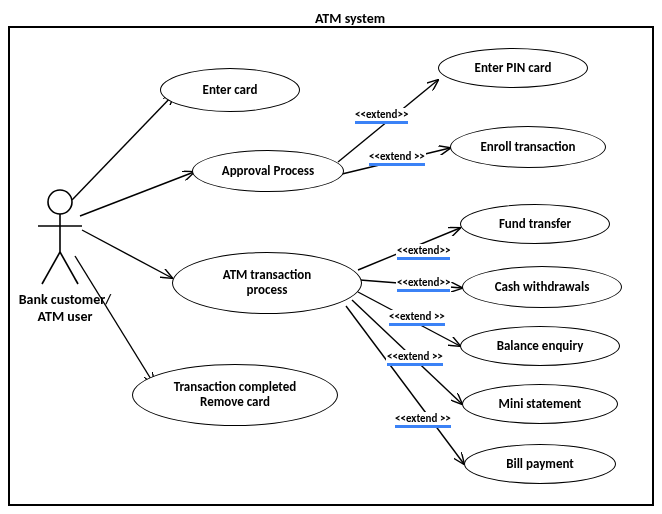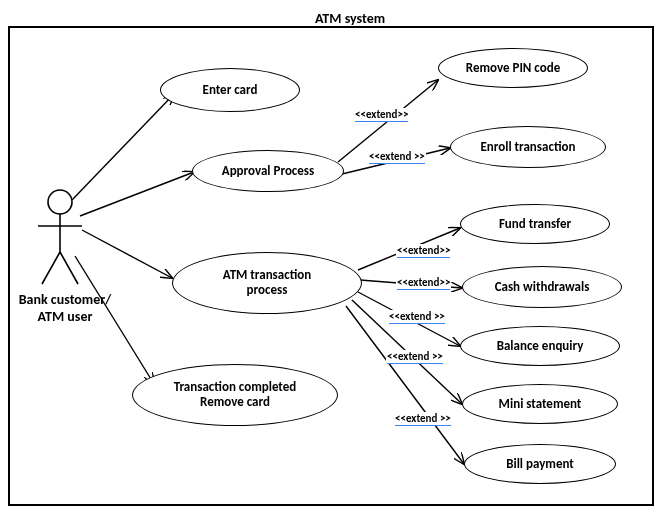--- a/index.html
+++ b/index.html
@@ -53,21 +53,21 @@
   }
   .edge-label {
     position: absolute;
     font-size: 11px;
     font-weight: bold;
     background: #fff;
     padding: 0 1px;
     white-space: nowrap;
   }
   .edge-label .underline {
-    border-bottom: 1px solid #3b82f6; 
+    border-bottom: 3px solid #3b82f6; 
     display: inline-block;
   }
   svg {
     position: absolute;
     left: 0;
     top: 0;
     width: 662px;
     height: 514px;
     pointer-events: none;
   }
@@ -132,21 +132,21 @@
   </div>
 
   <div class="usecase" style="left:132px; top:364px; width:206px; height:62px;">
     <div>
       <span>Transaction completed</span><br>
       <span>Remove card</span>
     </div>
   </div>
 
   <div class="usecase" style="left:438px; top:48px; width:150px; height:40px;">
-    <span>Remove PIN code</span>
+    <span>Enter PIN card</span>
   </div>
 
   <div class="usecase" style="left:450px; top:126px; width:156px; height:42px;">
     <span>Enroll transaction</span>
   </div>
 
   <div class="usecase" style="left:460px; top:204px; width:150px; height:40px;">
     <span>Fund transfer</span>
   </div>
 

